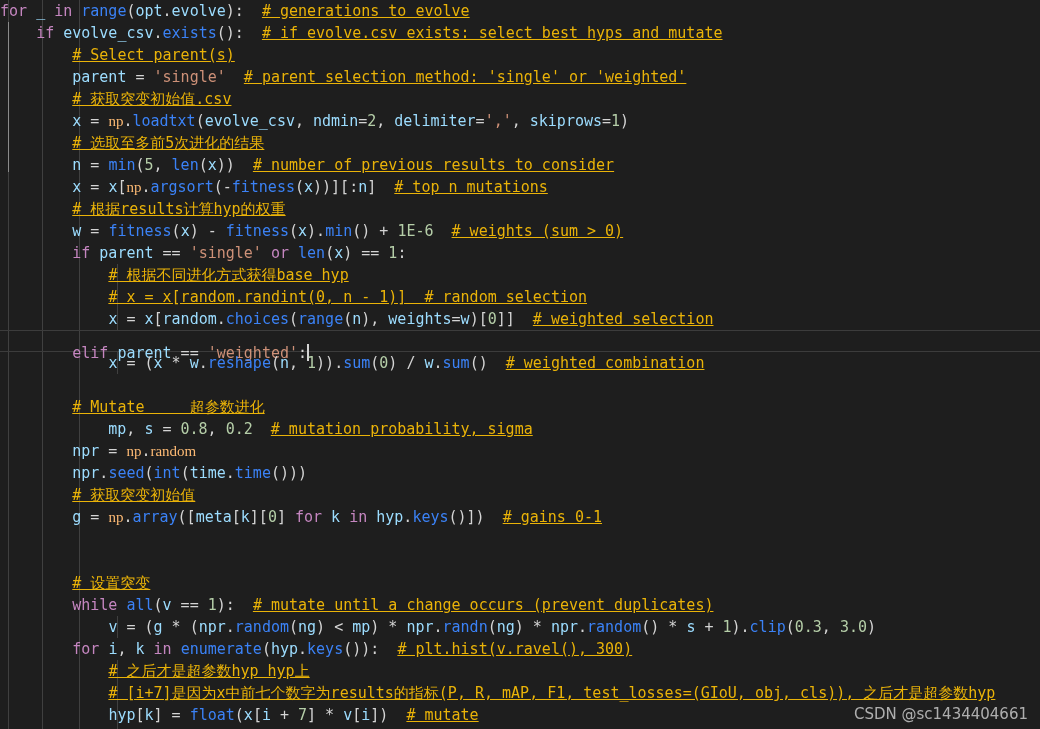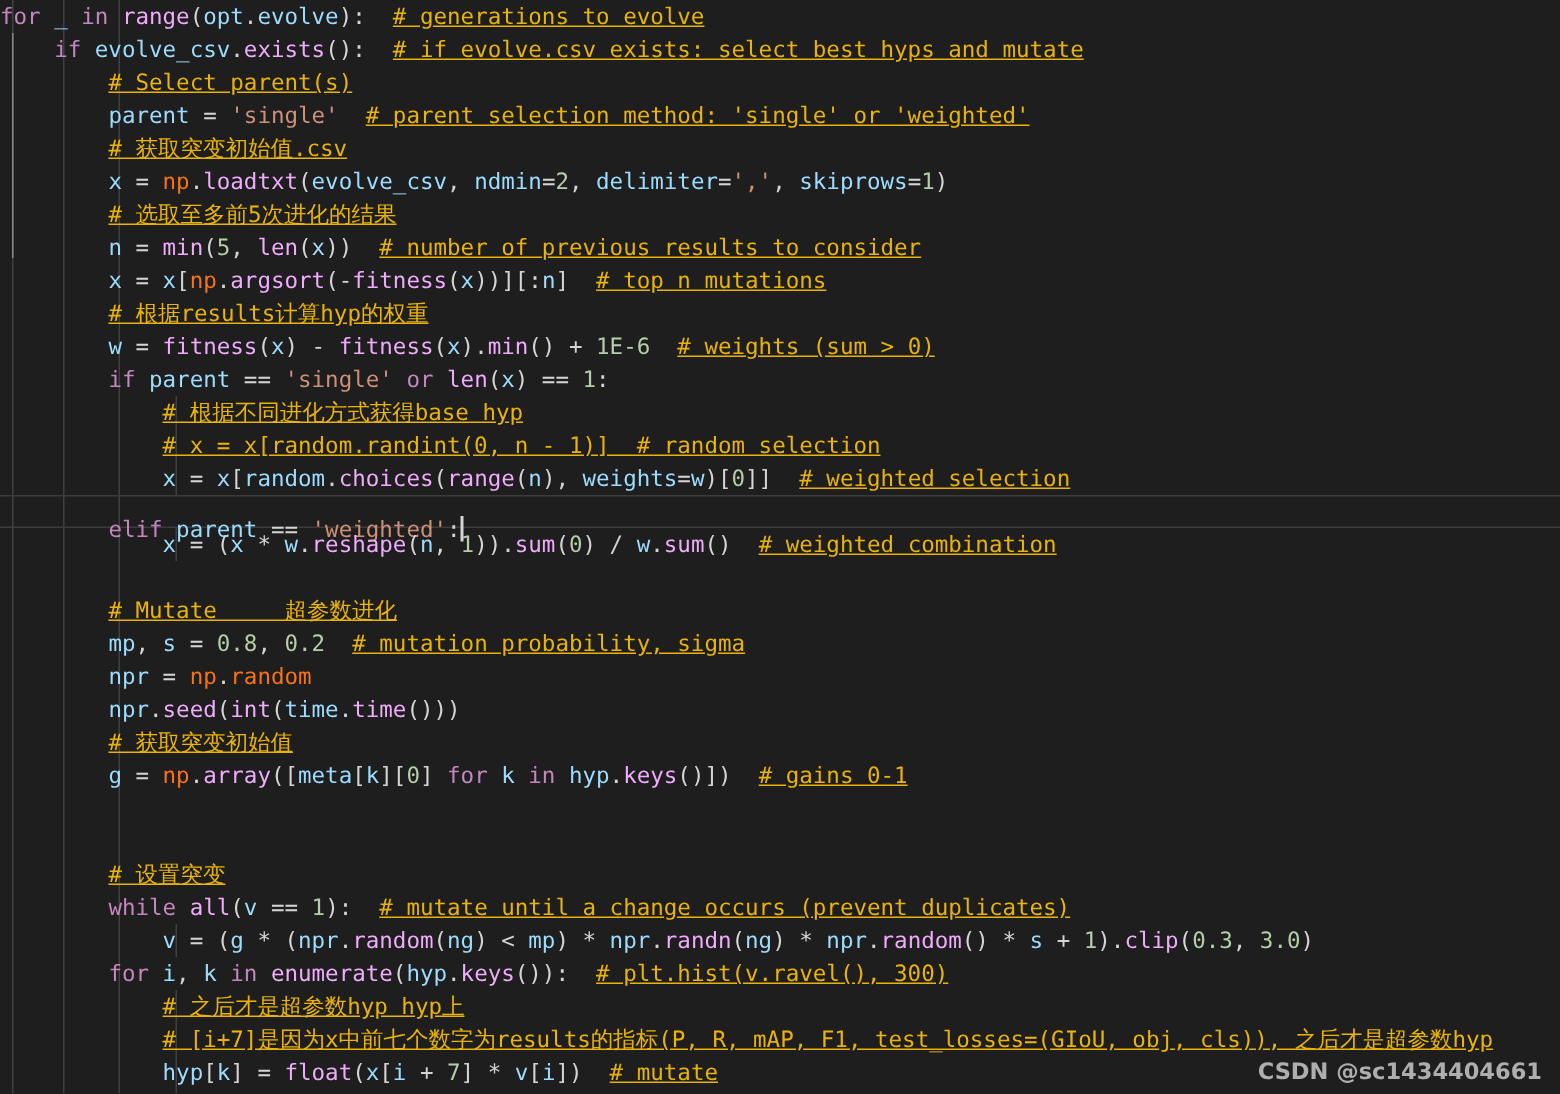--- a/index.html
+++ b/index.html
@@ -56,26 +56,26 @@
     height: 22px;
     line-height: 22px;
     white-space: pre;
     font-size: 15px;
     font-family: "DejaVu Sans Mono", "Liberation Mono", monospace;
     letter-spacing: 0px;
     color: #d4d4d4;
   }
   .tk-kw   { color: #c586c0; }   
   .tk-var  { color: #9cdcfe; }   
-  .tk-fn   { color: #f0abfc; }   
+  .tk-fn   { color: #3b82f6; }   
   .tk-str  { color: #ce9178; }   
   .tk-num  { color: #b5cea8; }   
   .tk-cmt  { color: #eab308; text-decoration: underline; }   
   .tk-op   { color: #d4d4d4; }   
-  .tk-bi   { color: #f97316; }   
+  .tk-bi   { color: #fdba74; font-family: Liberation Serif, serif; }   
   .cursor {
     display: inline-block;
     width: 2px;
     height: 17px;
     background: #d4d4d4;
     vertical-align: -3px;
     margin-left: 0px;
   }
   .watermark {
     position: absolute;
@@ -135,21 +135,21 @@
     <div class="line" style="top:308px; left:0px;"><span class="tk-op">            </span><span class="tk-var">x</span><span class="tk-op"> = </span><span class="tk-var">x</span><span class="tk-op">[</span><span class="tk-var">random</span><span class="tk-op">.</span><span class="tk-fn">choices</span><span class="tk-op">(</span><span class="tk-fn">range</span><span class="tk-op">(</span><span class="tk-var">n</span><span class="tk-op">), </span><span class="tk-var">weights</span><span class="tk-op">=</span><span class="tk-var">w</span><span class="tk-op">)[</span><span class="tk-num">0</span><span class="tk-op">]]  </span><span class="tk-cmt"># weighted selection</span></div>
 
     <div class="line" style="top:342px; left:0px;"><span class="tk-op">        </span><span class="tk-kw">elif</span><span class="tk-op"> </span><span class="tk-var">parent</span><span class="tk-op"> == </span><span class="tk-str">'weighted'</span><span class="tk-op">:</span><span class="cursor"></span></div>
 
     <div class="line" style="top:352px; left:0px;"><span class="tk-op">            </span><span class="tk-var">x</span><span class="tk-op"> = (</span><span class="tk-var">x</span><span class="tk-op"> * </span><span class="tk-var">w</span><span class="tk-op">.</span><span class="tk-fn">reshape</span><span class="tk-op">(</span><span class="tk-var">n</span><span class="tk-op">, </span><span class="tk-num">1</span><span class="tk-op">)).</span><span class="tk-fn">sum</span><span class="tk-op">(</span><span class="tk-num">0</span><span class="tk-op">) / </span><span class="tk-var">w</span><span class="tk-op">.</span><span class="tk-fn">sum</span><span class="tk-op">()  </span><span class="tk-cmt"># weighted combination</span></div>
 
     <div class="line" style="top:374px; left:0px;"><span class="tk-op"> </span></div>
 
     <div class="line" style="top:396px; left:0px;"><span class="tk-op">        </span><span class="tk-cmt"># Mutate     超参数进化</span></div>
 
-    <div class="line" style="top:418px; left:0px;"><span class="tk-op">        </span><span class="tk-var">mp</span><span class="tk-op">, </span><span class="tk-var">s</span><span class="tk-op"> = </span><span class="tk-num">0.8</span><span class="tk-op">, </span><span class="tk-num">0.2</span><span class="tk-op">  </span><span class="tk-cmt"># mutation probability, sigma</span></div>
+    <div class="line" style="top:418px; left:0px;padding-left:36px;"><span class="tk-op">        </span><span class="tk-var">mp</span><span class="tk-op">, </span><span class="tk-var">s</span><span class="tk-op"> = </span><span class="tk-num">0.8</span><span class="tk-op">, </span><span class="tk-num">0.2</span><span class="tk-op">  </span><span class="tk-cmt"># mutation probability, sigma</span></div>
 
     <div class="line" style="top:440px; left:0px;"><span class="tk-op">        </span><span class="tk-var">npr</span><span class="tk-op"> = </span><span class="tk-bi">np</span><span class="tk-op">.</span><span class="tk-bi">random</span></div>
 
     <div class="line" style="top:462px; left:0px;"><span class="tk-op">        </span><span class="tk-var">npr</span><span class="tk-op">.</span><span class="tk-fn">seed</span><span class="tk-op">(</span><span class="tk-fn">int</span><span class="tk-op">(</span><span class="tk-var">time</span><span class="tk-op">.</span><span class="tk-fn">time</span><span class="tk-op">()))</span></div>
 
     <div class="line" style="top:484px; left:0px;"><span class="tk-op">        </span><span class="tk-cmt"># 获取突变初始值</span></div>
 
     <div class="line" style="top:506px; left:0px;"><span class="tk-op">        </span><span class="tk-var">g</span><span class="tk-op"> = </span><span class="tk-bi">np</span><span class="tk-op">.</span><span class="tk-fn">array</span><span class="tk-op">([</span><span class="tk-var">meta</span><span class="tk-op">[</span><span class="tk-var">k</span><span class="tk-op">][</span><span class="tk-num">0</span><span class="tk-op">] </span><span class="tk-kw">for</span><span class="tk-op"> </span><span class="tk-var">k</span><span class="tk-op"> </span><span class="tk-kw">in</span><span class="tk-op"> </span><span class="tk-var">hyp</span><span class="tk-op">.</span><span class="tk-fn">keys</span><span class="tk-op">()])  </span><span class="tk-cmt"># gains 0-1</span></div>
 
 
@@ -163,15 +163,15 @@
     <div class="line" style="top:638px; left:0px;"><span class="tk-op">        </span><span class="tk-kw">for</span><span class="tk-op"> </span><span class="tk-var">i</span><span class="tk-op">, </span><span class="tk-var">k</span><span class="tk-op"> </span><span class="tk-kw">in</span><span class="tk-op"> </span><span class="tk-fn">enumerate</span><span class="tk-op">(</span><span class="tk-var">hyp</span><span class="tk-op">.</span><span class="tk-fn">keys</span><span class="tk-op">()):  </span><span class="tk-cmt"># plt.hist(v.ravel(), 300)</span></div>
 
     <div class="line" style="top:660px; left:0px;"><span class="tk-op">            </span><span class="tk-cmt"># 之后才是超参数hyp hyp上</span></div>
 
     <div class="line" style="top:682px; left:0px;"><span class="tk-op">            </span><span class="tk-cmt"># [i+7]是因为x中前七个数字为results的指标(P, R, mAP, F1, test_losses=(GIoU, obj, cls)), 之后才是超参数hyp</span></div>
 
     <div class="line" style="top:704px; left:0px;"><span class="tk-op">            </span><span class="tk-var">hyp</span><span class="tk-op">[</span><span class="tk-var">k</span><span class="tk-op">] = </span><span class="tk-fn">float</span><span class="tk-op">(</span><span class="tk-var">x</span><span class="tk-op">[</span><span class="tk-var">i</span><span class="tk-op"> + </span><span class="tk-num">7</span><span class="tk-op">] * </span><span class="tk-var">v</span><span class="tk-op">[</span><span class="tk-var">i</span><span class="tk-op">])  </span><span class="tk-cmt"># mutate</span></div>
 
   </div>
 
-  <div class="watermark" style="right:12px; bottom:6px;font-weight:bold;">CSDN @sc1434404661</div>
+  <div class="watermark" style="right:12px; bottom:6px;">CSDN @sc1434404661</div>
 
 </div>
 
 </body></html>

